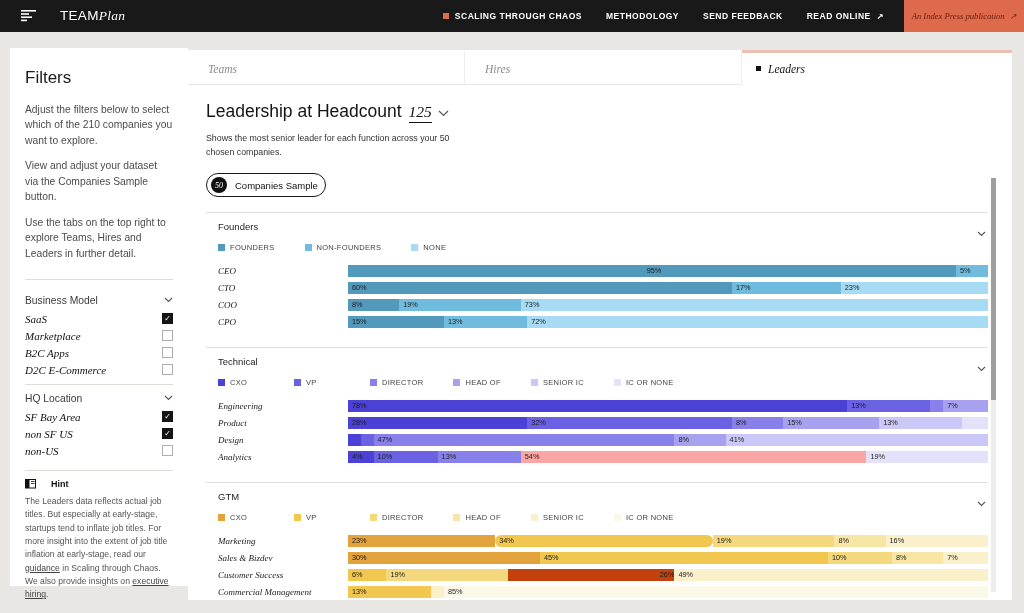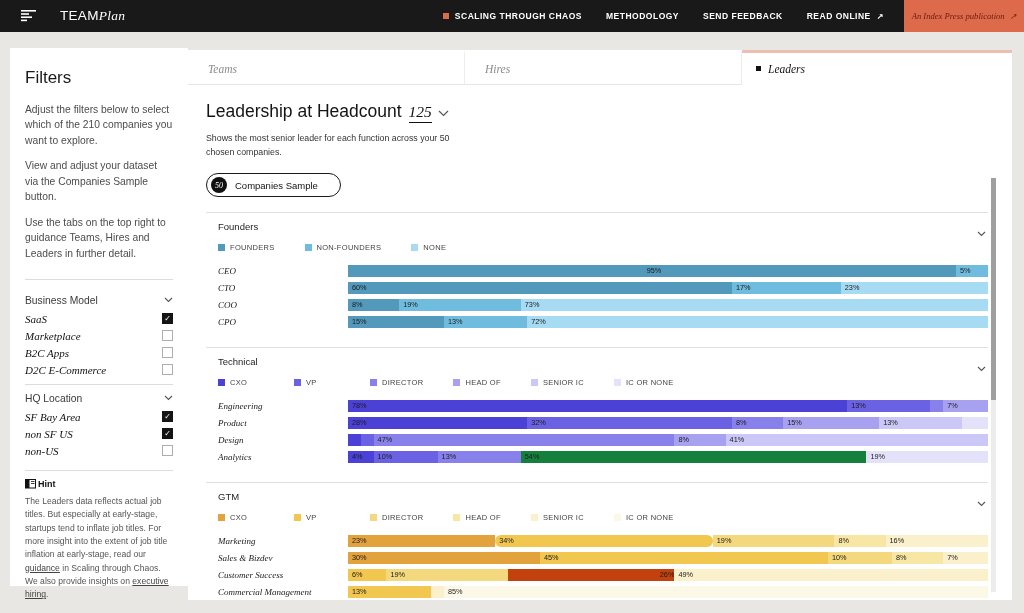--- a/index.html
+++ b/index.html
@@ -21,36 +21,36 @@
   .sidebar { position:absolute; left:10px; top:48px; width:178px; bottom:27px; background:#fff; padding:16px 15px 14px 15px; display:flex; flex-direction:column; }
   .sidebar h2 { font-size:17px; font-weight:normal; color:#1a1a1a; margin:4px 0 14px; }
   .side-p { font-size:10.3px; color:#4c4c4c; line-height:1.5; margin-bottom:10px; }
   .divider { border-top:1px solid #dedcd7; margin:8px 0; }
   .fgroup-head { display:flex; align-items:center; justify-content:space-between; font-size:10.3px; color:#3b3b3b; margin:7px 0 7px; cursor:pointer; }
   .fopt { display:flex; align-items:center; justify-content:space-between; margin:5px 0; }
   .fopt-label { font-family:"Liberation Serif",serif; font-style:italic; font-size:11px; color:#111; }
   .cbox { width:11px; height:11px; border:1px solid #adadad; background:#fff; cursor:pointer; display:flex; align-items:center; justify-content:center; }
   .cbox.checked { background:#141414; border-color:#141414; color:#fff; font-size:8px; line-height:1; }
   .hint { margin-top:auto; }
-  .hint-head { display:flex; align-items:flex-end; gap:2px; font-size:9px; font-weight:bold; color:#111; margin-bottom:6px; }
+  .hint-head { display:flex; align-items:flex-end; gap:15px; font-size:9px; font-weight:bold; color:#111; margin-bottom:6px; }
   .hint-body { font-size:8.6px; color:#555; line-height:1.55; }
   .hint-body a { color:#444; text-decoration:underline; cursor:pointer; }
 
   
   .main { position:absolute; left:188px; right:12px; top:50px; bottom:13px; display:flex; flex-direction:column; }
   .tabs { display:flex; height:35px; flex-shrink:0; }
   .tab { flex:1; background:#fff; display:flex; align-items:center; padding-left:20px; gap:7px; font-family:"Liberation Serif",serif; font-style:italic; font-size:11.5px; color:#8b8b8b; border-bottom:1px solid #e8e6e2; border-right:1px solid #efedeb; border-top:3px solid #fff; cursor:pointer; }
   .tab.active { color:#111; border-bottom:1px solid #fff; border-right:none; border-top:3px solid #EBC0B2; padding-left:14px;font-style:italic; }
   .tab-bullet { width:5px; height:5px; background:#111; }
   .content { background:#fff; flex:1; position:relative; padding:0 24px 0 18px; overflow:hidden; }
   h1.title { font-size:17.5px; font-weight:normal; color:#141414; margin:16px 0 9px; display:flex; align-items:baseline; }
   .hc-btn { background:none; border:none; display:inline-flex; align-items:center; gap:6px; margin-left:7px; cursor:pointer; }
   .hc-num { font-family:"Liberation Serif",serif; font-style:italic; font-size:15.5px; color:#111; border-bottom:1.5px solid #111; padding-bottom:1px; }
   .subtitle { font-size:8.8px; color:#333; line-height:1.55; width:270px; margin-bottom:14px; }
-  .pill { display:inline-flex; align-items:center; gap:8px; background:#fff; border:1px solid #1a1a1a; border-radius:14px; padding:3px 22px 3px 4px; font-size:9.5px; color:#111; cursor:pointer; }
+  .pill { display:inline-flex; align-items:center; gap:8px; background:#fff; border:1px solid #1a1a1a; border-radius:14px; padding:3px 7px 3px 4px; font-size:9.5px; color:#111; cursor:pointer; }
   .pill-num { width:16px; height:16px; border-radius:50%; background:#111; color:#fff; font-family:"Liberation Serif",serif; font-style:italic; font-size:8px; display:flex; align-items:center; justify-content:center; }
   .sections { margin-top:15px; }
   .section { border-top:1px solid #e2e0dc; padding:8px 0 17px 12px; position:relative; }
   .sec-name { font-size:9.5px; color:#242424; }
   .sec-chev { position:absolute; right:2px; top:10px; cursor:pointer; }
   .legend { display:flex; gap:30px; margin:11px 0 10px; }
   .leg { display:flex; align-items:center; gap:5px; font-size:7.5px; color:#444; letter-spacing:.3px; min-width:46px; }
   .sw { width:7px; height:7px; flex-shrink:0; }
   .crow { display:flex; align-items:center; height:17px; }
   .rlabel { width:130px; flex-shrink:0; font-family:"Liberation Serif",serif; font-style:italic; font-size:9px; color:#222; }
@@ -94,21 +94,21 @@
   <div class="nav-pub">
     <span>An Index Press publication</span>
     <span class="nav-arrow">↗</span>
   </div>
 </nav>
 
 <aside class="sidebar">
   <h2>Filters</h2>
   <p class="side-p">Adjust the filters below to select which of the 210 companies you want to explore.</p>
   <p class="side-p">View and adjust your dataset via the Companies Sample button.</p>
-  <p class="side-p">Use the tabs on the top right to guidance Teams, Hires and Leaders in further detail.</p>
+  <p class="side-p">Use the tabs on the top right to explore Teams, Hires and Leaders in further detail.</p>
   <div class="divider"></div>
   <div id="filter-groups">
       <div class="fgroup-head">
         <span>Business Model</span>
         <svg width="9" height="6" viewBox="0 0 9 6">
           <path d="M1 1 L4.5 4.5 L8 1" stroke="#555" stroke-width="1.1" fill="none"></path>
         </svg>
       </div>
       <div class="fopt">
         <span class="fopt-label">SaaS</span>
@@ -351,21 +351,21 @@
             <div class="bar">
               <div class="seg" style="width: 4%; background: rgb(76, 65, 214);">
                 <span>4%</span>
               </div>
               <div class="seg" style="width: 10%; background: rgb(107, 97, 227);">
                 <span>10%</span>
               </div>
               <div class="seg" style="width: 13%; background: rgb(137, 129, 235);">
                 <span>13%</span>
               </div>
-              <div class="seg" style="width: 54%; background: #15803d;">
+              <div class="seg" style="width: 54%; background: #fca5a5;">
                 <span>54%</span>
               </div>
               <div class="seg" style="width: 19%; background: rgb(228, 226, 250);">
                 <span>19%</span>
               </div>
             </div>
           </div>
         </div>
         <div class="section">
           <div class="sec-name">GTM</div>

